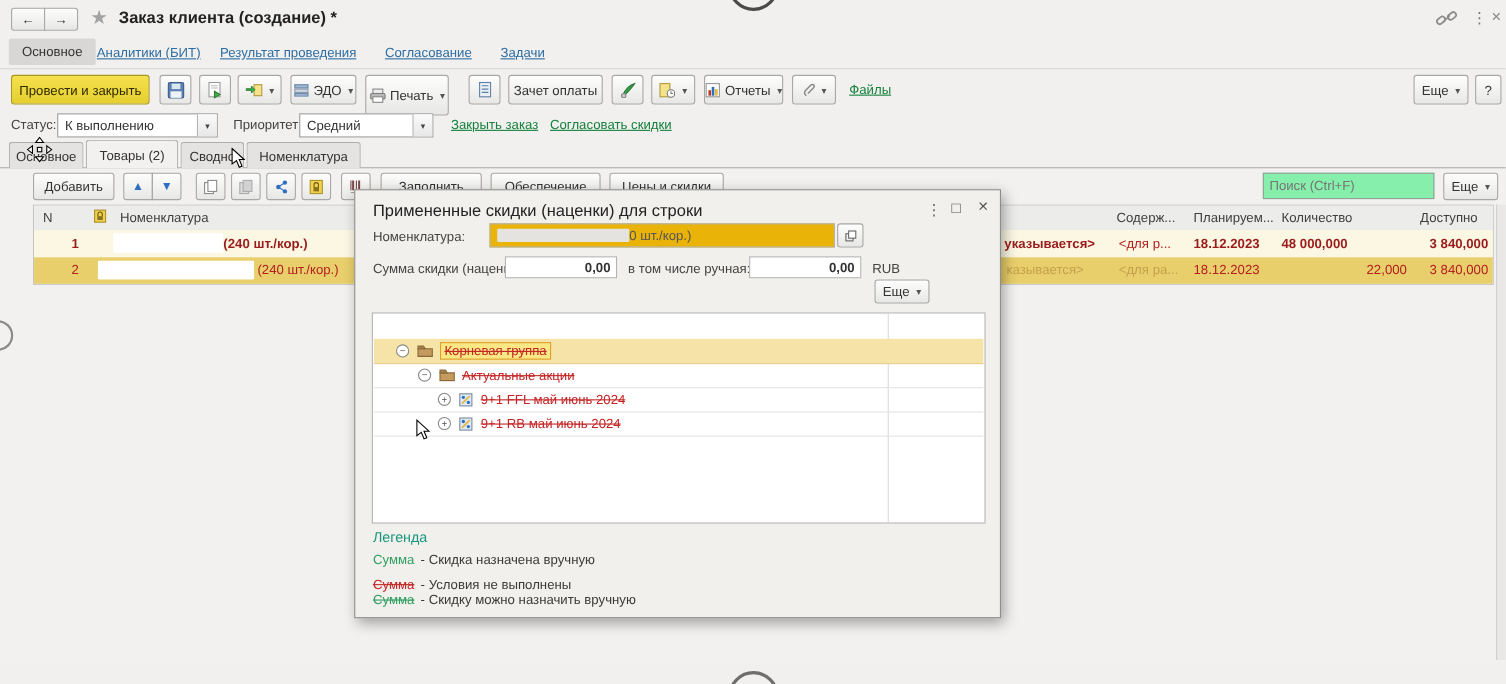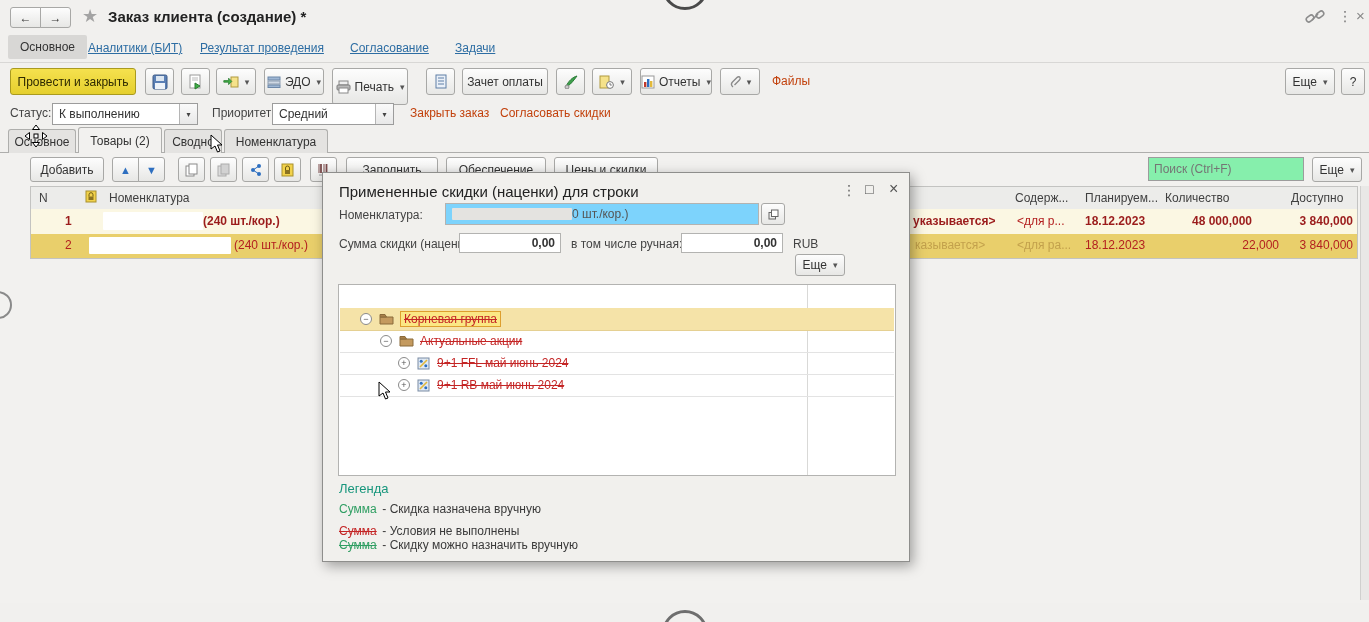--- a/index.html
+++ b/index.html
@@ -4,21 +4,21 @@
 <style>
   html,body{margin:0;padding:0}
   body{width:1369px;height:622px;position:relative;overflow:hidden;
        background:#f1f0ee;font-family:"Liberation Sans",sans-serif;font-size:12px;color:#333}
   .c{position:absolute}
   .btn{display:inline-flex;align-items:center;justify-content:center;gap:4px;
        background:linear-gradient(#fdfdfd,#e7e7e5);border:1px solid #a8a8a6;border-radius:3px;
        color:#333;font-size:12px;cursor:default;box-sizing:border-box}
   .btn .car{font-size:9px;color:#555;margin-left:2px}
   .ybtn{background:linear-gradient(#f5e14e,#e5cf2e);border:1px solid #a99a1f;font-weight:normal;color:#2e2a00}
-  .link{color:#c2410c;cursor:pointer}
+  .link{color:#15803d;text-decoration:underline;cursor:pointer}
   .navlink{color:#2d6da3;text-decoration:underline}
   .seg{background:#d8d7d5;border-radius:2px;padding:5px 12px;color:#333}
   .sel{background:#fff;border:1px solid #9c9c9c;display:flex;align-items:center;box-sizing:border-box;height:22px}
   .sel .val{flex:1;padding:0 6px;white-space:nowrap;overflow:hidden}
   .sel .cbtn{width:17px;height:100%;border-left:1px solid #b5b5b5;background:linear-gradient(#fafafa,#e8e8e8);
              display:flex;align-items:center;justify-content:center;font-size:8px;color:#444}
   .tab{border:1px solid #aeaeac;border-bottom:none;border-radius:3px 3px 0 0;background:#e4e3e1;
        height:24px;display:inline-flex;align-items:center;justify-content:center;box-sizing:border-box;padding:0 10px}
   .tab.active{background:#f2f1ef;height:26px;z-index:3}
   .hdrcell{color:#3f3f3f;white-space:nowrap;overflow:hidden}
@@ -289,21 +289,21 @@
     <span class="hdrcell c" style="left:1260px;top:4px">Доступно</span>
   </div>
 
   <div class="c" style="left:0;top:22px;width:1326px;height:25px;background:#fbf7e3;border-bottom:1px solid #ece6cf">
     <span class="vred b c" style="left:34px;top:5px">1</span>
     <span class="censor c" style="left:72px;top:3px;width:100px;height:18px"></span>
     <span class="vred b c" style="left:172px;top:5px">(240 шт./кор.)</span>
     <span class="vred b c" style="left:882px;top:5px">указывается&gt;</span>
     <span class="vred c" style="left:986px;top:5px;width:62px;overflow:hidden">&lt;для р...</span>
     <span class="vred b c" style="left:1054px;top:5px">18.12.2023</span>
-    <span class="vred b c" style="left:1134px;top:5px;width:114px;text-align:center">48 000,000</span>
+    <span class="vred b c" style="left:1134px;top:5px;width:114px;text-align:left">48 000,000</span>
     <span class="vred b c" style="left:1254px;top:5px;width:68px;text-align:right">3 840,000</span>
   </div>
 
   <div class="c" style="left:0;top:47px;width:1326px;height:24px;background:#e9cf6b">
     <span class="vred c" style="left:34px;top:4px">2</span>
     <span class="censor c" style="left:58px;top:3px;width:142px;height:17px"></span>
     <span class="vred c" style="left:203px;top:4px">(240 шт./кор.)</span>
     <span class="c" style="left:884px;top:4px;color:#c3a14c">казывается&gt;</span>
     <span class="c" style="left:986px;top:4px;width:62px;overflow:hidden;color:#c3a14c">&lt;для ра...</span>
     <span class="vred c" style="left:1054px;top:4px">18.12.2023</span>
@@ -315,21 +315,21 @@
 <div class="c" style="left:1360px;top:186px;width:9px;height:414px;background:#e9e8e6;border-left:1px solid #d0d0ce"></div>
 
 <div class="c" style="left:322px;top:172px;width:588px;height:390px;background:#f1f0ed;border:1px solid #8e8e8c;box-sizing:border-box;box-shadow:3px 4px 12px rgba(0,0,0,0.35);z-index:10">
 
   <span class="c" style="left:16px;top:10px;font-size:15px;font-weight:normal;color:#222">Примененные скидки (наценки) для строки</span>
   <span class="c" style="left:519px;top:9px;color:#666;font-size:14px">⋮</span>
   <span class="c" style="left:542px;top:8px;color:#555;font-size:14px">□</span>
   <span class="c" style="left:566px;top:7px;color:#555;font-size:16px">×</span>
 
   <span class="c" style="left:16px;top:35px;color:#444">Номенклатура:</span>
-  <div class="c" style="left:122px;top:30px;width:314px;height:22px;background:#7dd3fc;border:1px solid #b3b3b1;box-sizing:border-box;display:flex;align-items:center;padding:0 6px">
+  <div class="c" style="left:122px;top:30px;width:314px;height:22px;background:#eab308;border:1px solid #b3b3b1;box-sizing:border-box;display:flex;align-items:center;padding:0 6px">
     <span class="censor" style="width:120px;height:12px;background:#e4e3e0"></span>
     <span style="color:#555">0 шт./кор.)</span>
   </div>
   <div class="btn c" style="left:438px;top:30px;width:24px;height:22px">
     <span class="ic">
         <svg width="11" height="11">
           <rect x="1" y="3.5" width="6.5" height="6.5" fill="none" stroke="#666"></rect>
           <rect x="3.5" y="1" width="6.5" height="6.5" fill="#fff" stroke="#666"></rect>
         </svg>
       </span>

